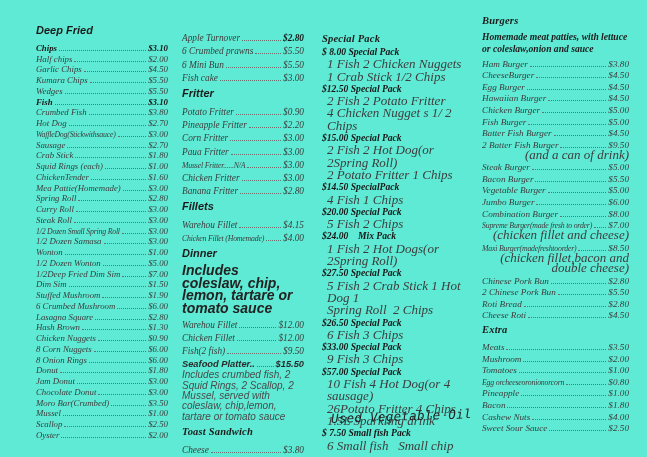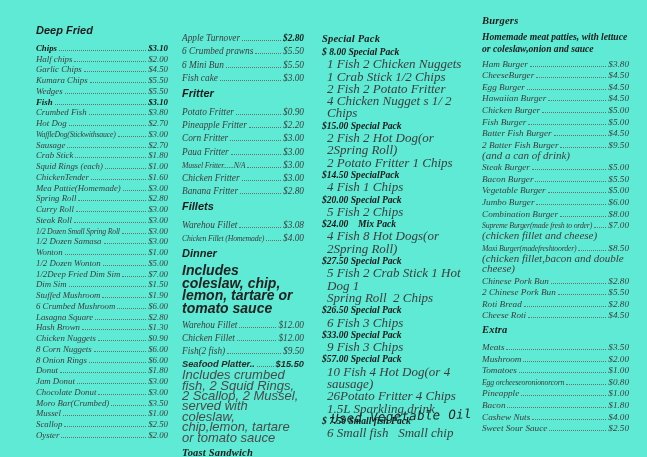--- a/index.html
+++ b/index.html
@@ -24,22 +24,22 @@
   #col2 .b-item{height:13.2px;font-size:9.3px;}
   #col4 .b-item{height:11.6px;font-size:9.2px;}
   .nm{white-space:nowrap;flex-shrink:0;}
   .lead{flex:1;min-width:3px;border-bottom:1px dotted #6f6f6f;margin:0 2px 2px 2px;}
   .pr{white-space:nowrap;flex-shrink:0;}
   .bold{font-weight:bold;color:#161616;text-align:right;}
   .pb .pr{font-weight:bold;color:#161616;}
   .small .nm{font-size:7.8px;letter-spacing:-.2px;}
   .sans{font-family:"Liberation Sans",sans-serif;color:#2a2a2a;}
 
-  .b-note{font-size:11px;line-height:10.8px;color:#3d3d3d;}
-  .b-desc{font-family:"Liberation Sans",sans-serif;font-size:13px;line-height:10.4px;color:#4a4a4a;margin:1px 0 2px;}
+  .b-note{font-size:13px;line-height:10.8px;color:#3d3d3d;text-align:right;}
+  .b-desc{font-family:"Liberation Sans",sans-serif;font-size:10px;line-height:10.4px;color:#4a4a4a;margin:1px 0 2px;}
   .b-desc_bold{font-family:"Liberation Sans",sans-serif;font-weight:bold;font-size:14px;line-height:12.5px;color:#222;margin:1px 0 2px;}
   .b-desc_bold_serif{font-weight:bold;font-size:9.6px;line-height:11.5px;color:#1b1b1b;margin:2px 0 3px;}
 
   .b-packhead{font-weight:bold;font-size:9.6px;color:#161616;line-height:12.3px;}
   .b-packline{font-size:13px;line-height:12.3px;padding-left:5px;}
 
   .footer-note{
     position:absolute;left:331px;top:411px;
     font-family:"DejaVu Sans Mono",monospace;font-size:12.5px;color:#222;
     letter-spacing:.3px;transform:rotate(-2deg);transform-origin:left center;white-space:nowrap;
@@ -291,21 +291,21 @@
       </div>
       <div class="b-item">
         <span class="nm">Banana Fritter</span>
         <span class="lead"></span>
         <span class="pr">$2.80</span>
       </div>
       <div class="b-title">Fillets</div>
       <div class="b-item">
         <span class="nm">Warehou Fillet</span>
         <span class="lead"></span>
-        <span class="pr">$3.08</span>
+        <span class="pr">$4.15</span>
       </div>
       <div class="b-item small">
         <span class="nm">Chicken Fillet (Homemade)</span>
         <span class="lead"></span>
         <span class="pr">$4.00</span>
       </div>
       <div class="b-title">Dinner</div>
       <div class="b-desc_bold">Includes coleslaw, chip, lemon, tartare or tomato sauce</div>
       <div class="b-item">
         <span class="nm">Warehou Fillet</span>
@@ -339,31 +339,32 @@
         <span class="lead"></span>
         <span class="pr">$4.50</span>
       </div>
       <div class="b-item"></div>
     </div>
   <div class="col" id="col3">
       <div class="b-title2">Special Pack</div>
       <div class="b-packhead">$ 8.00 Special Pack</div>
       <div class="b-packline">1 Fish 2 Chicken Nuggets</div>
       <div class="b-packline">1 Crab Stick 1/2 Chips</div>
+      <div class="b-packhead">$12.50 Special Pack</div>
       <div class="b-packline">2 Fish 2 Potato Fritter</div>
       <div class="b-packline">4 Chicken Nugget s 1/ 2 Chips</div>
       <div class="b-packhead">$15.00 Special Pack</div>
       <div class="b-packline">2 Fish 2 Hot Dog(or 2Spring Roll)</div>
       <div class="b-packline">2 Potato Fritter 1 Chips</div>
       <div class="b-packhead">$14.50 SpecialPack</div>
       <div class="b-packline">4 Fish 1 Chips</div>
       <div class="b-packhead">$20.00 Special Pack</div>
       <div class="b-packline">5 Fish 2 Chips</div>
       <div class="b-packhead">$24.00&nbsp;&nbsp;&nbsp; Mix Pack</div>
-      <div class="b-packline">4 Fish 8 Hot Dogs(or 2Spring Roll)</div>
+      <div class="b-packline">1 Fish 2 Hot Dogs(or 2Spring Roll)</div>
       <div class="b-packhead">$27.50 Special Pack</div>
       <div class="b-packline">5 Fish 2 Crab Stick 1 Hot Dog 1</div>
       <div class="b-packline">Spring Roll&nbsp; 2 Chips</div>
       <div class="b-packhead">$26.50 Special Pack</div>
       <div class="b-packline">6 Fish 3 Chips</div>
       <div class="b-packhead">$33.00 Special Pack</div>
       <div class="b-packline">9 Fish 3 Chips</div>
       <div class="b-packhead">$57.00 Special Pack</div>
       <div class="b-packline">10 Fish 4 Hot Dog(or 4 sausage)</div>
       <div class="b-packline">26Potato Fritter 4 Chips</div>

